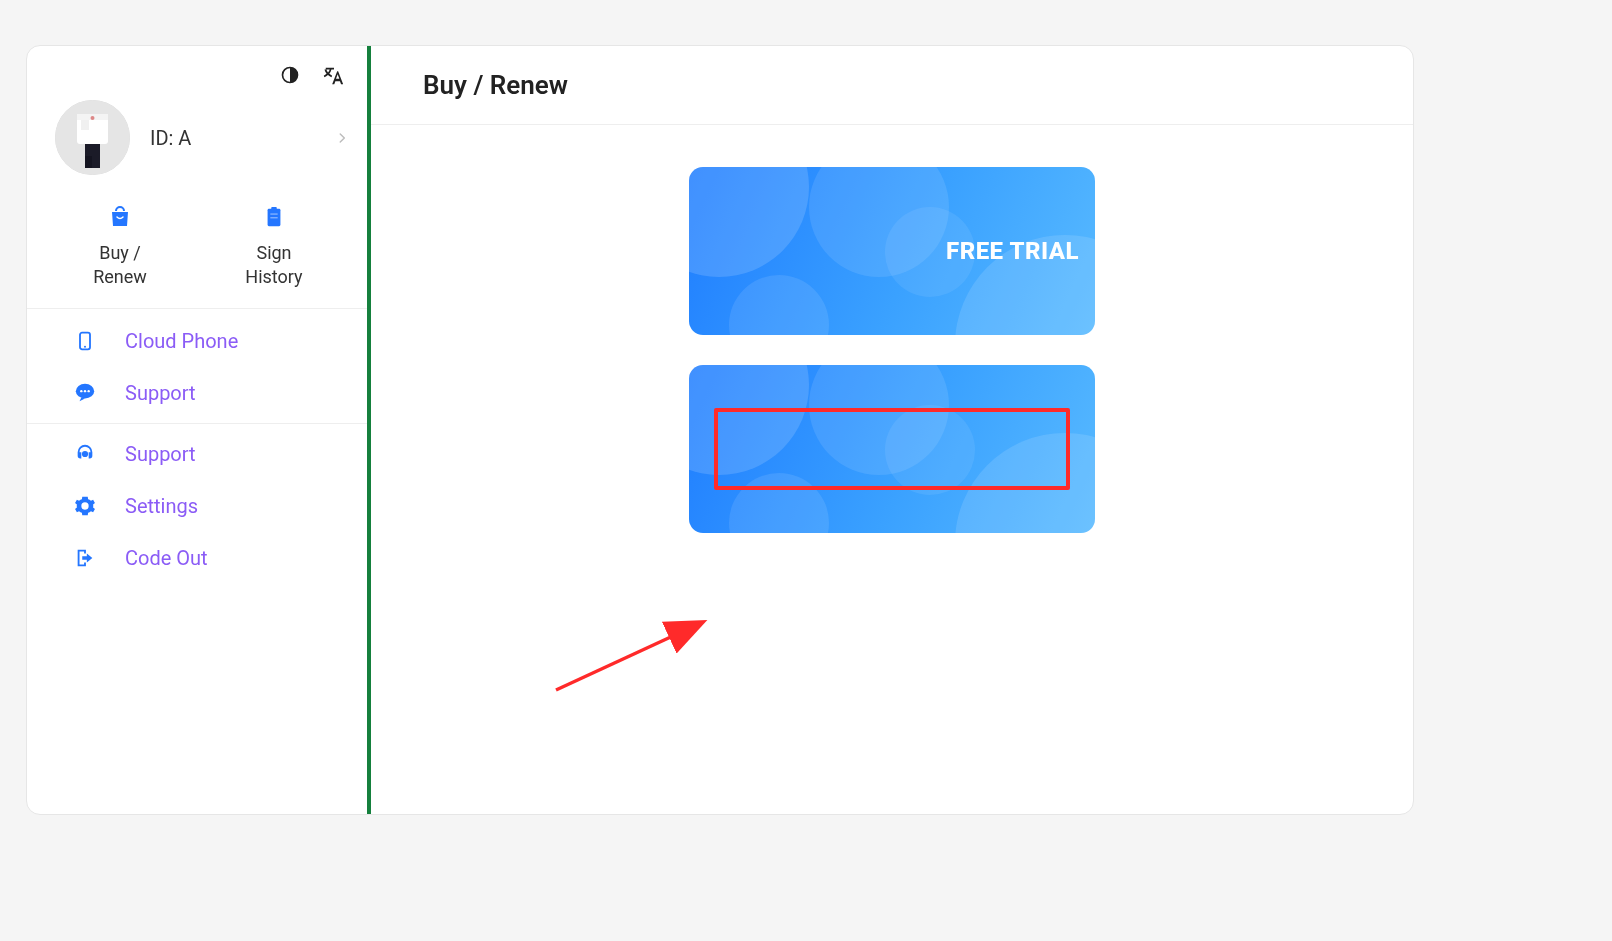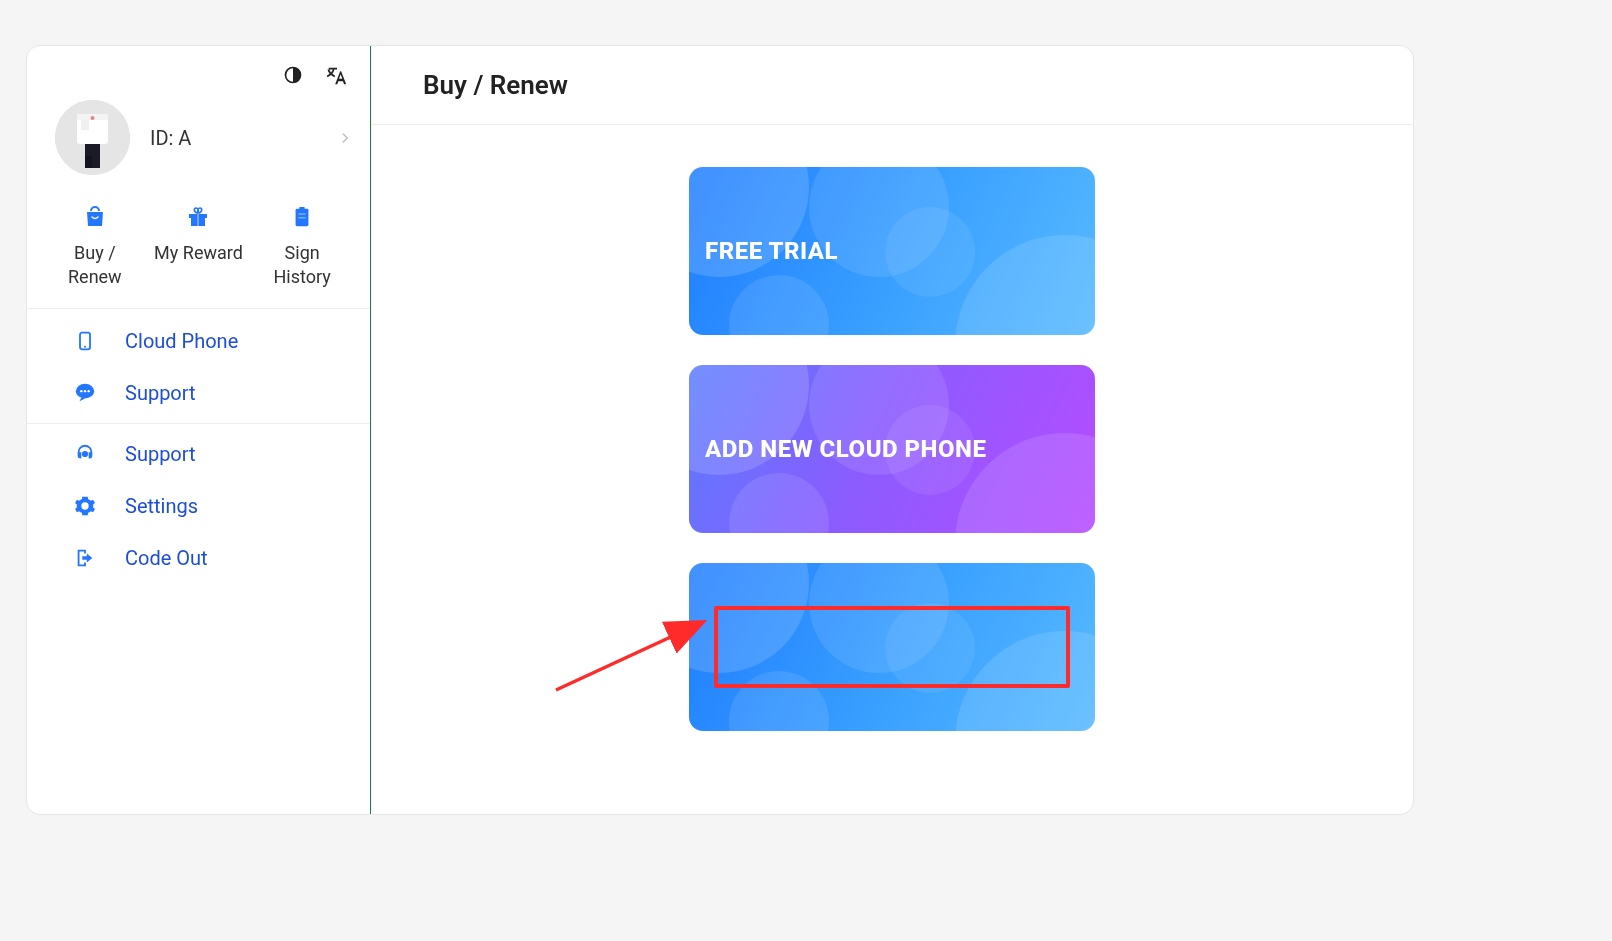--- a/index.html
+++ b/index.html
@@ -17,21 +17,21 @@
     width: 1388px;
     height: 770px;
     background: #fff;
     border: 1px solid #e6e6e6;
     border-radius: 14px;
     display: flex;
     overflow: hidden;
   }
   .sidebar {
     width: 344px;
-    border-right: 1px solid #15803d;
+    border-right: 4px solid #15803d;
     padding: 18px 0 0 0;
     position: relative;
   }
   .top-icons {
     display: flex;
     justify-content: flex-end;
     gap: 22px;
     padding: 0 22px 8px 0;
   }
   .top-icons .ico { width: 22px; height: 22px; display:flex; align-items:center; justify-content:center; color:#222; }
@@ -76,21 +76,21 @@
   .quick.active .qlabel { color:#333; }
   .menu {
     padding: 6px 0;
   }
   .menu .group-divider { height:1px; background:#eee; margin: 4px 0; }
   .menu-item {
     display:flex;
     align-items:center;
     padding: 14px 24px 14px 46px;
     cursor:pointer;
-    color:#1d4ed8;
+    color:#8b5cf6;
     font-size:20px;
   }
   .menu-item .mico {
     width: 24px; height:24px;
     color:#2476ff;
     margin-right: 28px;
     display:flex; align-items:center; justify-content:center;
   }
   .content {
     flex:1;
@@ -110,21 +110,21 @@
     flex-direction:column;
     align-items:center;
     padding-top: 42px;
     gap: 30px;
     position: relative;
   }
   .card {
     width: 406px;
     height: 168px;
     border-radius: 14px;
-    display:flex; align-items:center; justify-content:flex-start;
+    display:flex; align-items:center; justify-content:flex-end;
     color:#fff;
     font-size: 24px;
     font-weight: 800;
     letter-spacing: .5px;
     cursor:pointer;
     position:relative;
     overflow:hidden;
   }
   .card-free {
     background: linear-gradient(115deg, #1f7dff 0%, #3aa1ff 55%, #58baff 100%);
@@ -207,31 +207,20 @@
         <div class="qico">
           <svg viewBox="0 0 24 24" width="24" height="24" fill="currentColor">
               <path d="M4 7h16l-1 14H5L4 7Zm5-1a3 3 0 0 1 6 0h2a5 5 0 0 0-10 0h2Z"></path>
               <path d="M9 12c1 1 2 1.5 3 1.5s2-.5 3-1.5" stroke="#fff" stroke-width="1.5" fill="none" stroke-linecap="round"></path>
             </svg>
         </div>
         <div class="qlabel">Buy / Renew</div>
       </div>
       <div class="quick">
         <div class="qico">
-          <svg viewBox="0 0 24 24" width="24" height="24" fill="currentColor">
-              <rect x="3" y="9" width="18" height="4"></rect>
-              <rect x="5" y="13" width="14" height="8"></rect>
-              <rect x="11" y="9" width="2" height="12" fill="#fff" opacity=".35"></rect>
-              <path d="M12 8c-4 0-5-5-2-5 2 0 3 3 2 5Zm0 0c4 0 5-5 2-5-2 0-3 3-2 5Z" fill="none" stroke="currentColor" stroke-width="1.6"></path>
-            </svg>
-        </div>
-        <div class="qlabel">My Reward</div>
-      </div>
-      <div class="quick">
-        <div class="qico">
           <svg viewBox="0 0 24 24" width="22" height="26" fill="currentColor">
               <rect x="5" y="3" width="14" height="19" rx="1.5"></rect>
               <rect x="9" y="1" width="6" height="4" rx="1" fill="#fff" opacity=".0" stroke="currentColor" stroke-width="0"></rect>
               <rect x="9" y="1" width="6" height="4" rx="1" fill="currentColor"></rect>
               <rect x="8" y="8" width="8" height="1.6" fill="#fff" opacity=".4"></rect>
               <rect x="8" y="12" width="8" height="1.6" fill="#fff" opacity=".4"></rect>
             </svg>
         </div>
         <div class="qlabel">Sign History</div>
       </div>
@@ -296,26 +285,20 @@
 
     <div class="cards">
 
       <div class="card card-free">
         <div class="bubble1"></div>
           <div class="bubble2"></div>
           <div class="bubble3"></div>
         <span>FREE TRIAL</span>
       </div>
 
-      <div class="card card-add">
-        <div class="bubble1"></div>
-          <div class="bubble2"></div>
-          <div class="bubble3"></div>
-        <span>ADD NEW CLOUD PHONE</span>
-      </div>
 
       <div class="card card-renew" style="position:relative;">
         <div class="bubble1"></div>
           <div class="bubble2"></div>
           <div class="bubble3"></div>
         <div class="highlight-box" style="left:25px; top:43px;"></div>
       </div>
 
       <svg class="arrow-annot" width="160" height="90" style="left:180px; top:480px;">
         <defs>

